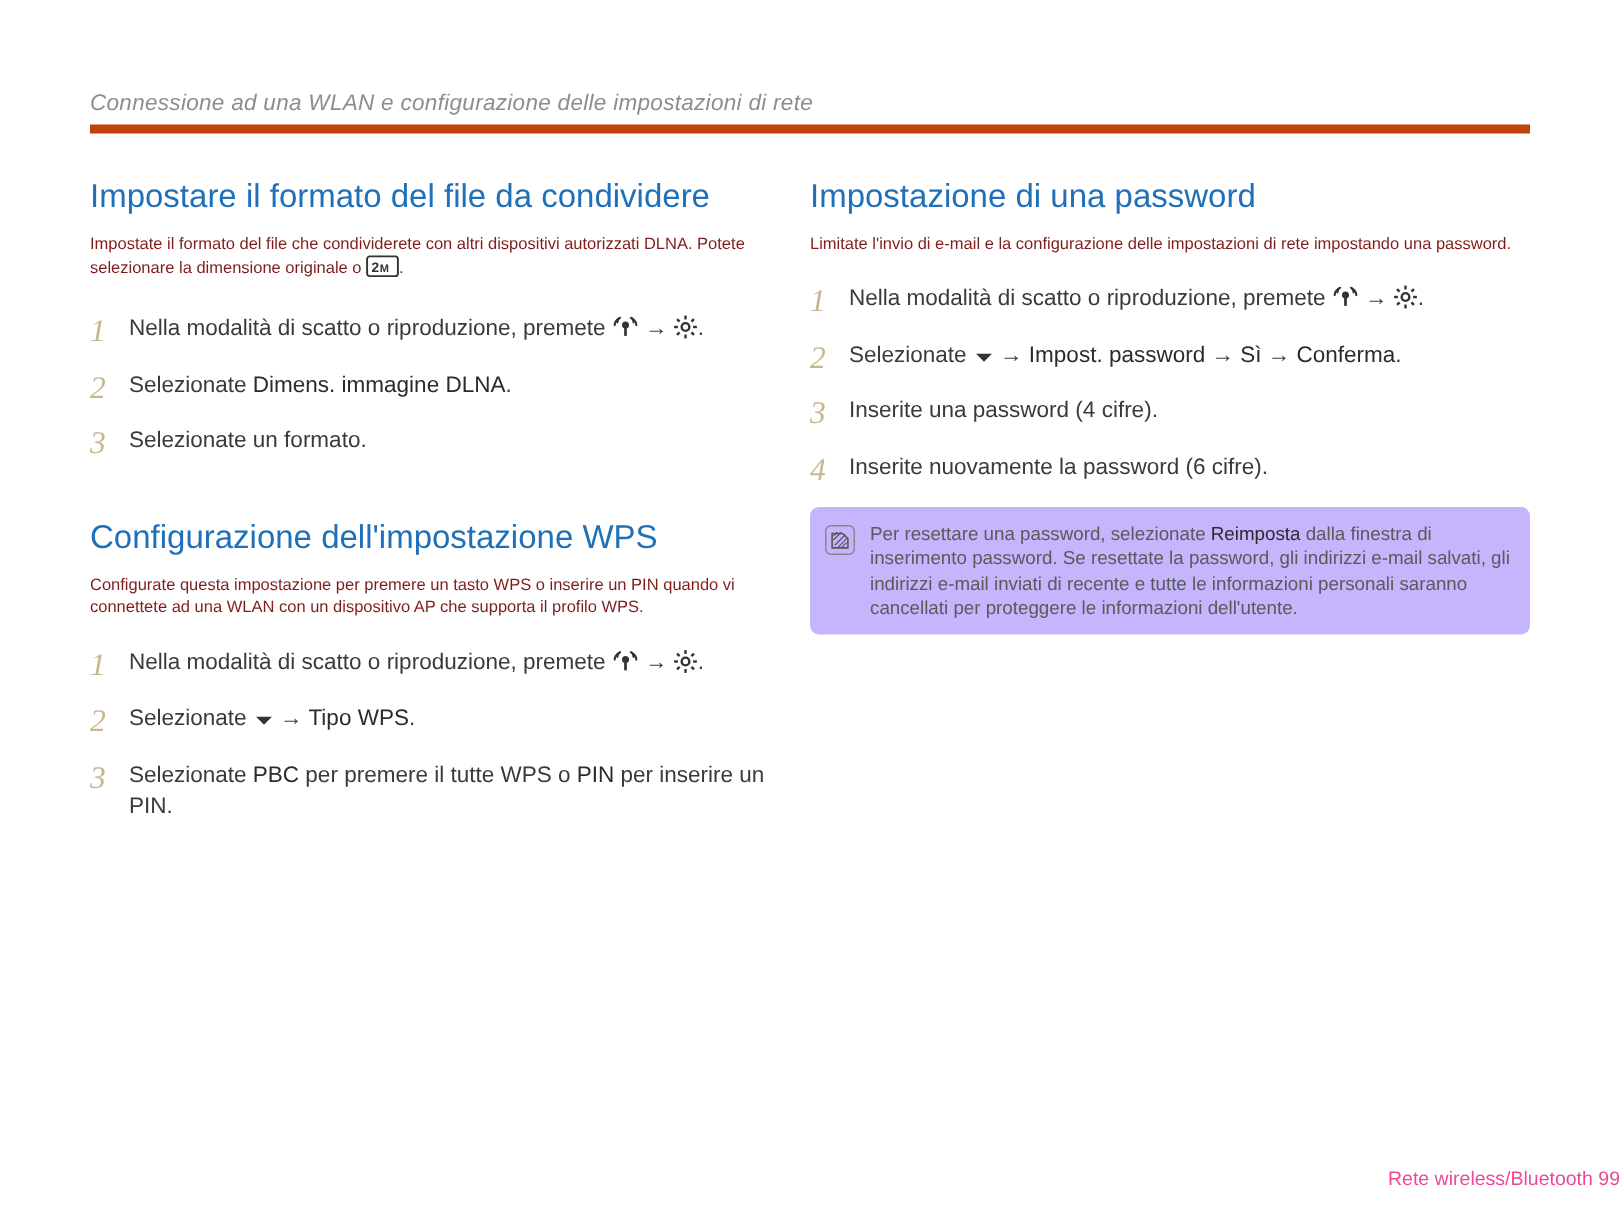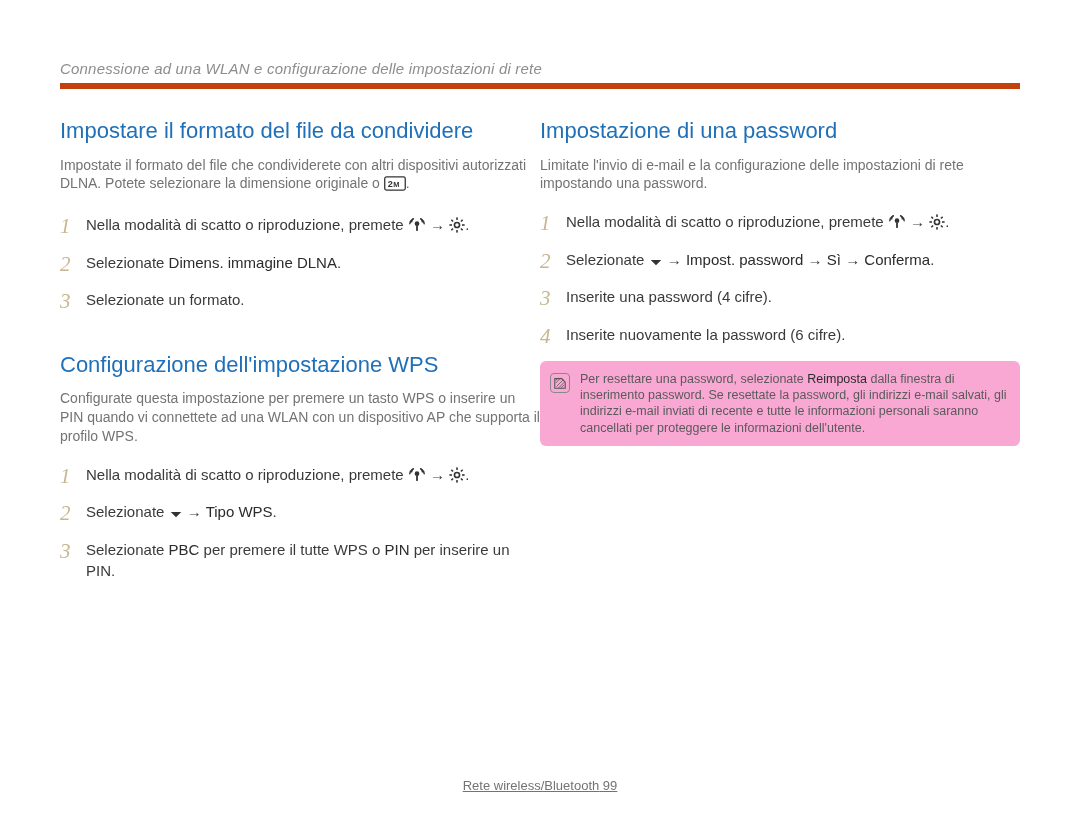--- a/index.html
+++ b/index.html
@@ -2,33 +2,33 @@
 <html><head>
 <meta charset="utf-8">
 <style>
   * { box-sizing: border-box; margin: 0; padding: 0; }
   html, body { width: 1080px; height: 815px; background: #fff; font-family: Arial, Helvetica, sans-serif; color: #3a3a3a; }
   .page { padding: 60px 60px 22px 60px; position: relative; height: 100%; }
   .breadcrumb { font-style: italic; color: #8d8d8d; font-size: 15px; letter-spacing: 0.2px; padding-bottom: 6px; border-bottom: 6px solid #c2410c; margin-bottom: 28px; }
   .columns { display: flex; }
   .col { flex: 1 1 0; min-width: 0; }
   .sect-title { color: #1f70b8; font-size: 22px; font-weight: 400; margin-bottom: 10px; line-height: 1.3; }
-  .para { font-size: 14px; line-height: 1.35; color: #737373; margin-bottom: 18px; }
+  .para { font-size: 11px; line-height: 1.35; color: #7f1d1d; margin-bottom: 18px; }
   .inline-icon { display: inline-block; vertical-align: -3px; }
   ol.steps { list-style: none; margin-top: 6px; }
   ol.steps li { display: flex; margin-bottom: 10px; font-size: 15px; line-height: 1.4; }
   .num { font-style: italic; color: #c6b78e; font-size: 21px; font-family: Georgia, "Times New Roman", serif; width: 26px; flex: none; margin-top: -2px; }
   .step-text { flex: 1; }
   .b { font-weight: 400; color: #2b2b2b; }
   .arrow { font-weight: 400; }
   .section { margin-bottom: 34px; }
-  .note { display: flex; background: #f9a8d4; border-radius: 6px; padding: 10px 12px 10px 10px; margin-top: 10px; gap: 10px; }
+  .note { display: flex; background: #c4b5fd; border-radius: 6px; padding: 10px 12px 10px 10px; margin-top: 10px; gap: 10px; }
   .note-icon { flex: none; width: 20px; height: 20px; border: 1px solid #888; border-radius: 4px; display: flex; align-items: center; justify-content: center; margin-top: 2px; }
   .note-text { font-size: 12.5px; line-height: 1.3; color: #5a5a5a; }
-  .footer { position: absolute; bottom: 22px; left: 0; right: 0; text-align: center; font-size: 13px; color: #737373; text-decoration: underline; }
+  .footer { position: absolute; bottom: 22px; left: 0; right: 0; text-align: right; font-size: 13px; color: #ec4899; }
   svg { display: inline-block; }
 </style>
 </head>
 <body>
 
 <svg width="0" height="0" style="position:absolute">
   <symbol id="ic-wifi" viewBox="0 0 20 16">
     <g fill="none" stroke="#333" stroke-width="1.6" stroke-linecap="round">
       <path d="M4 4 C4 1.5 6 0.5 6 0.5 M16 4 C16 1.5 14 0.5 14 0.5"></path>
       <path d="M2 6 C2 3 5 1.2 5 1.2 M18 6 C18 3 15 1.2 15 1.2"></path>

